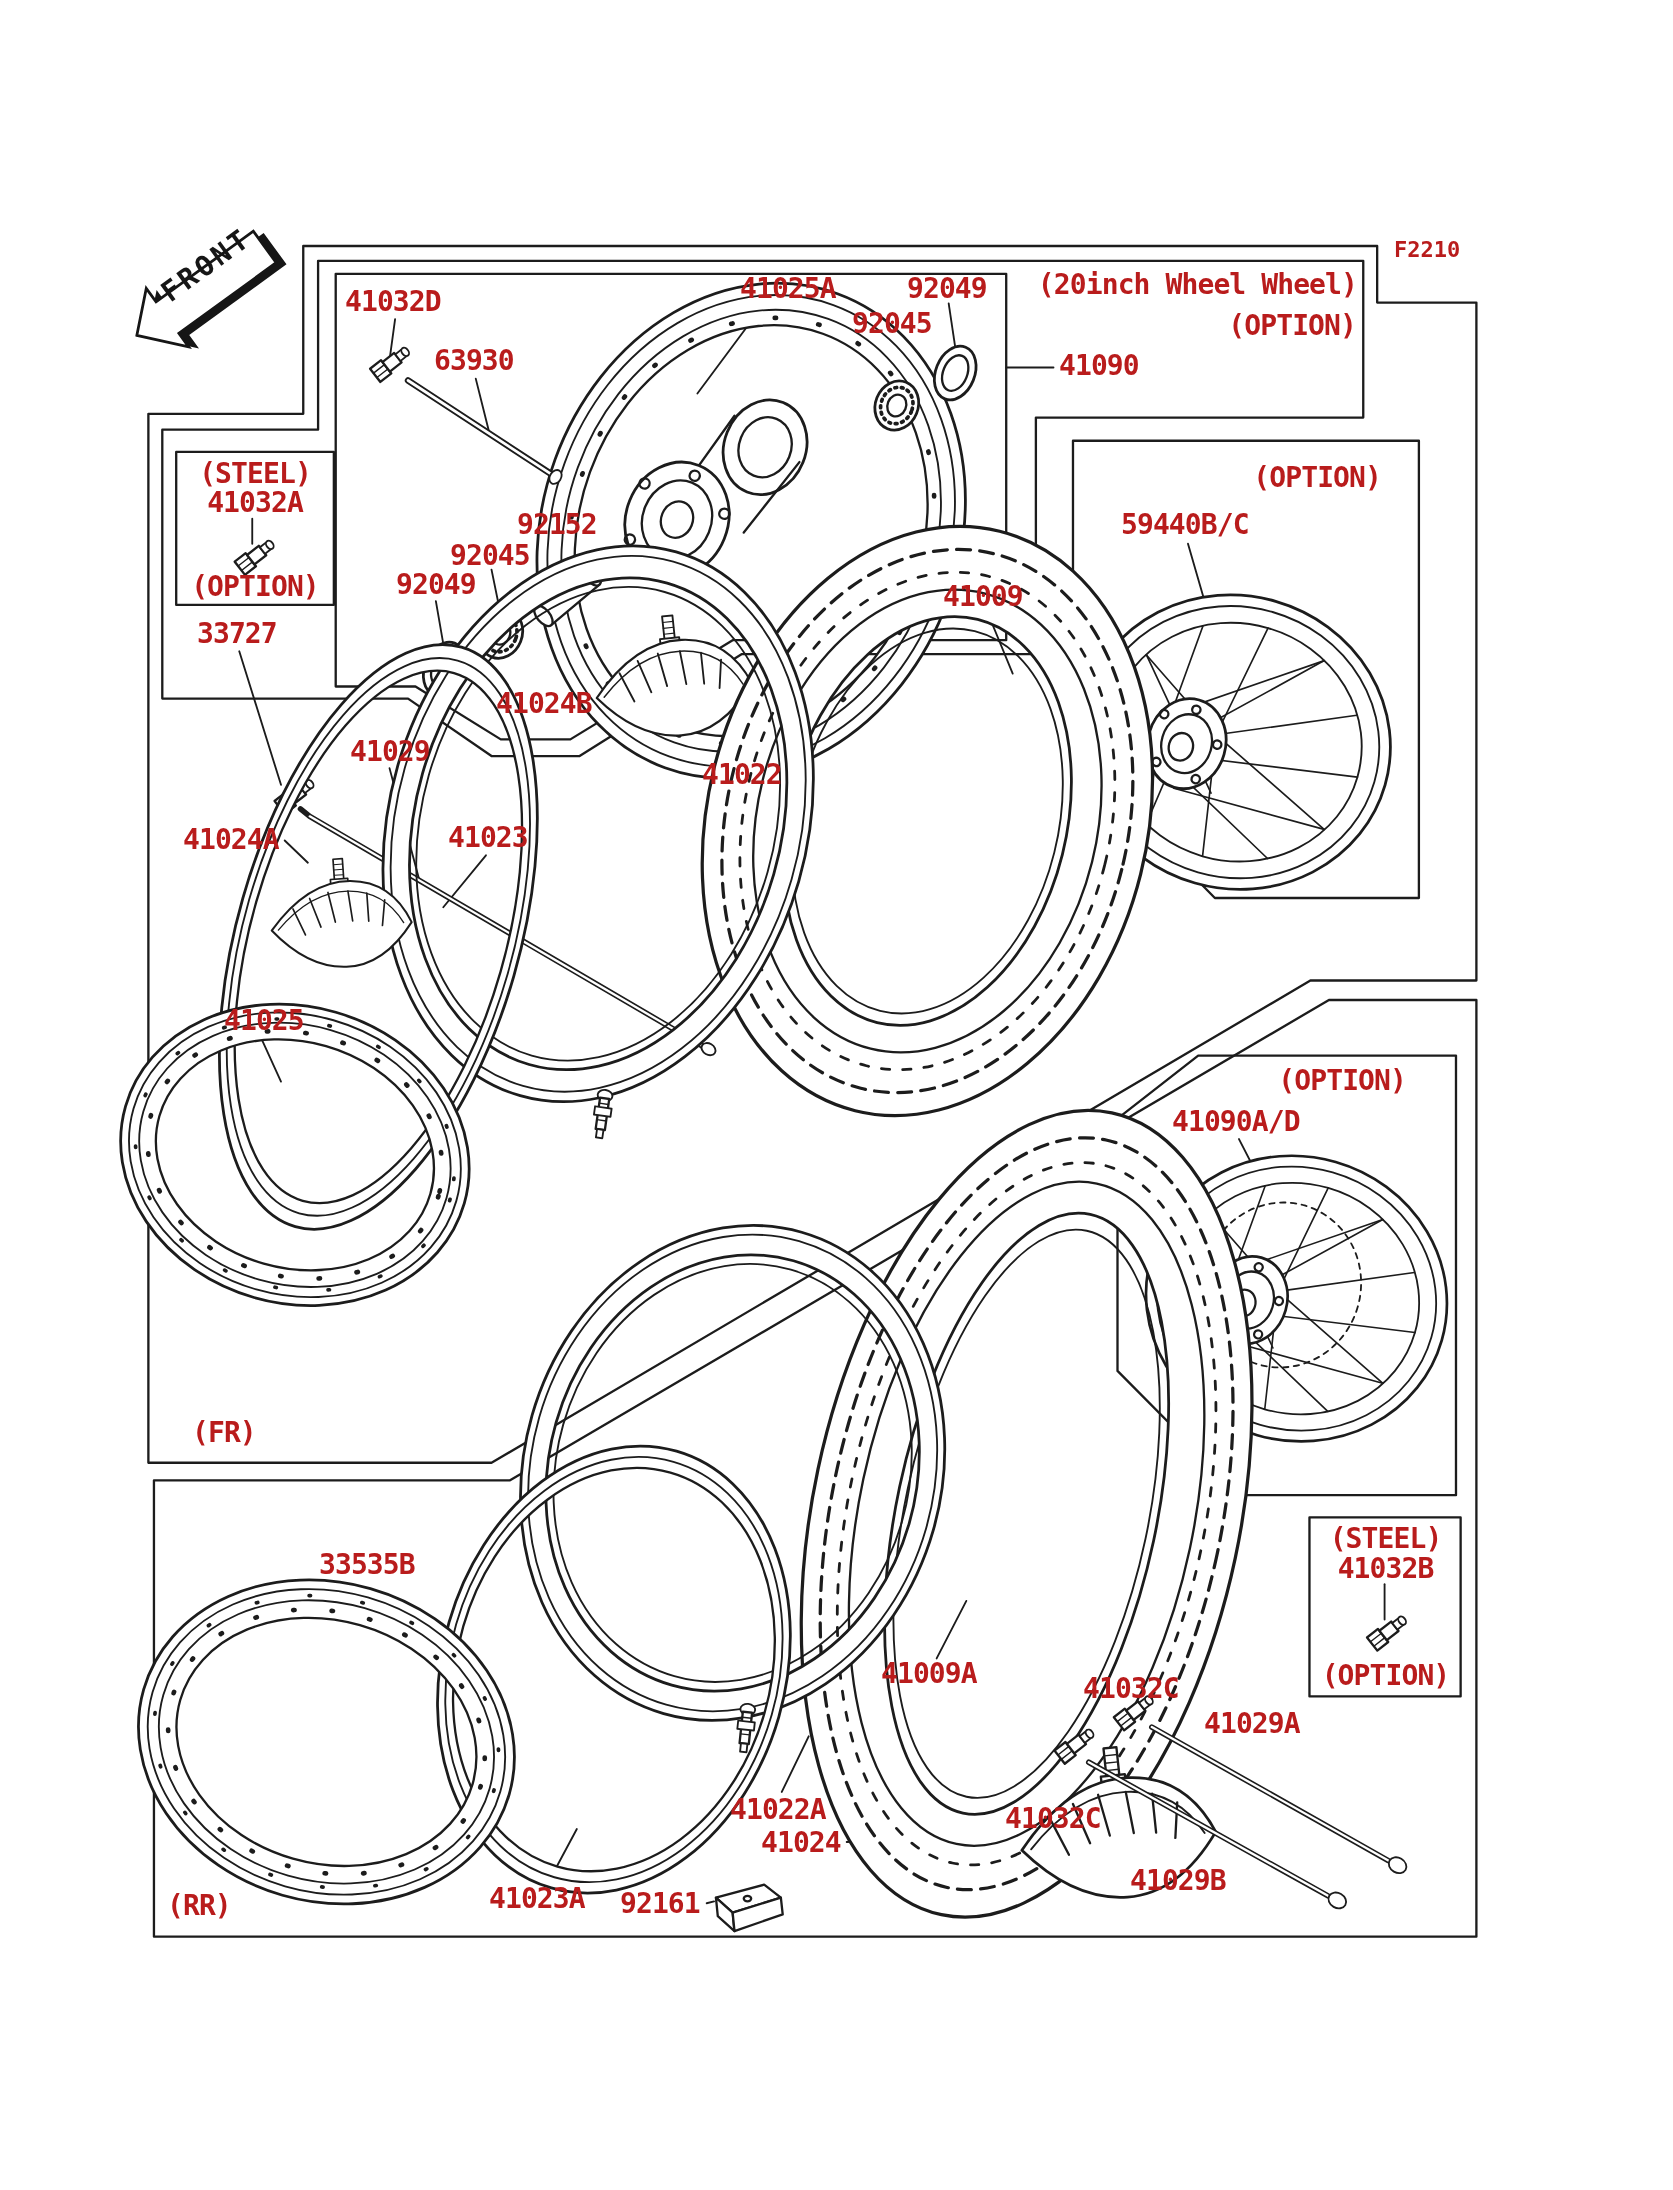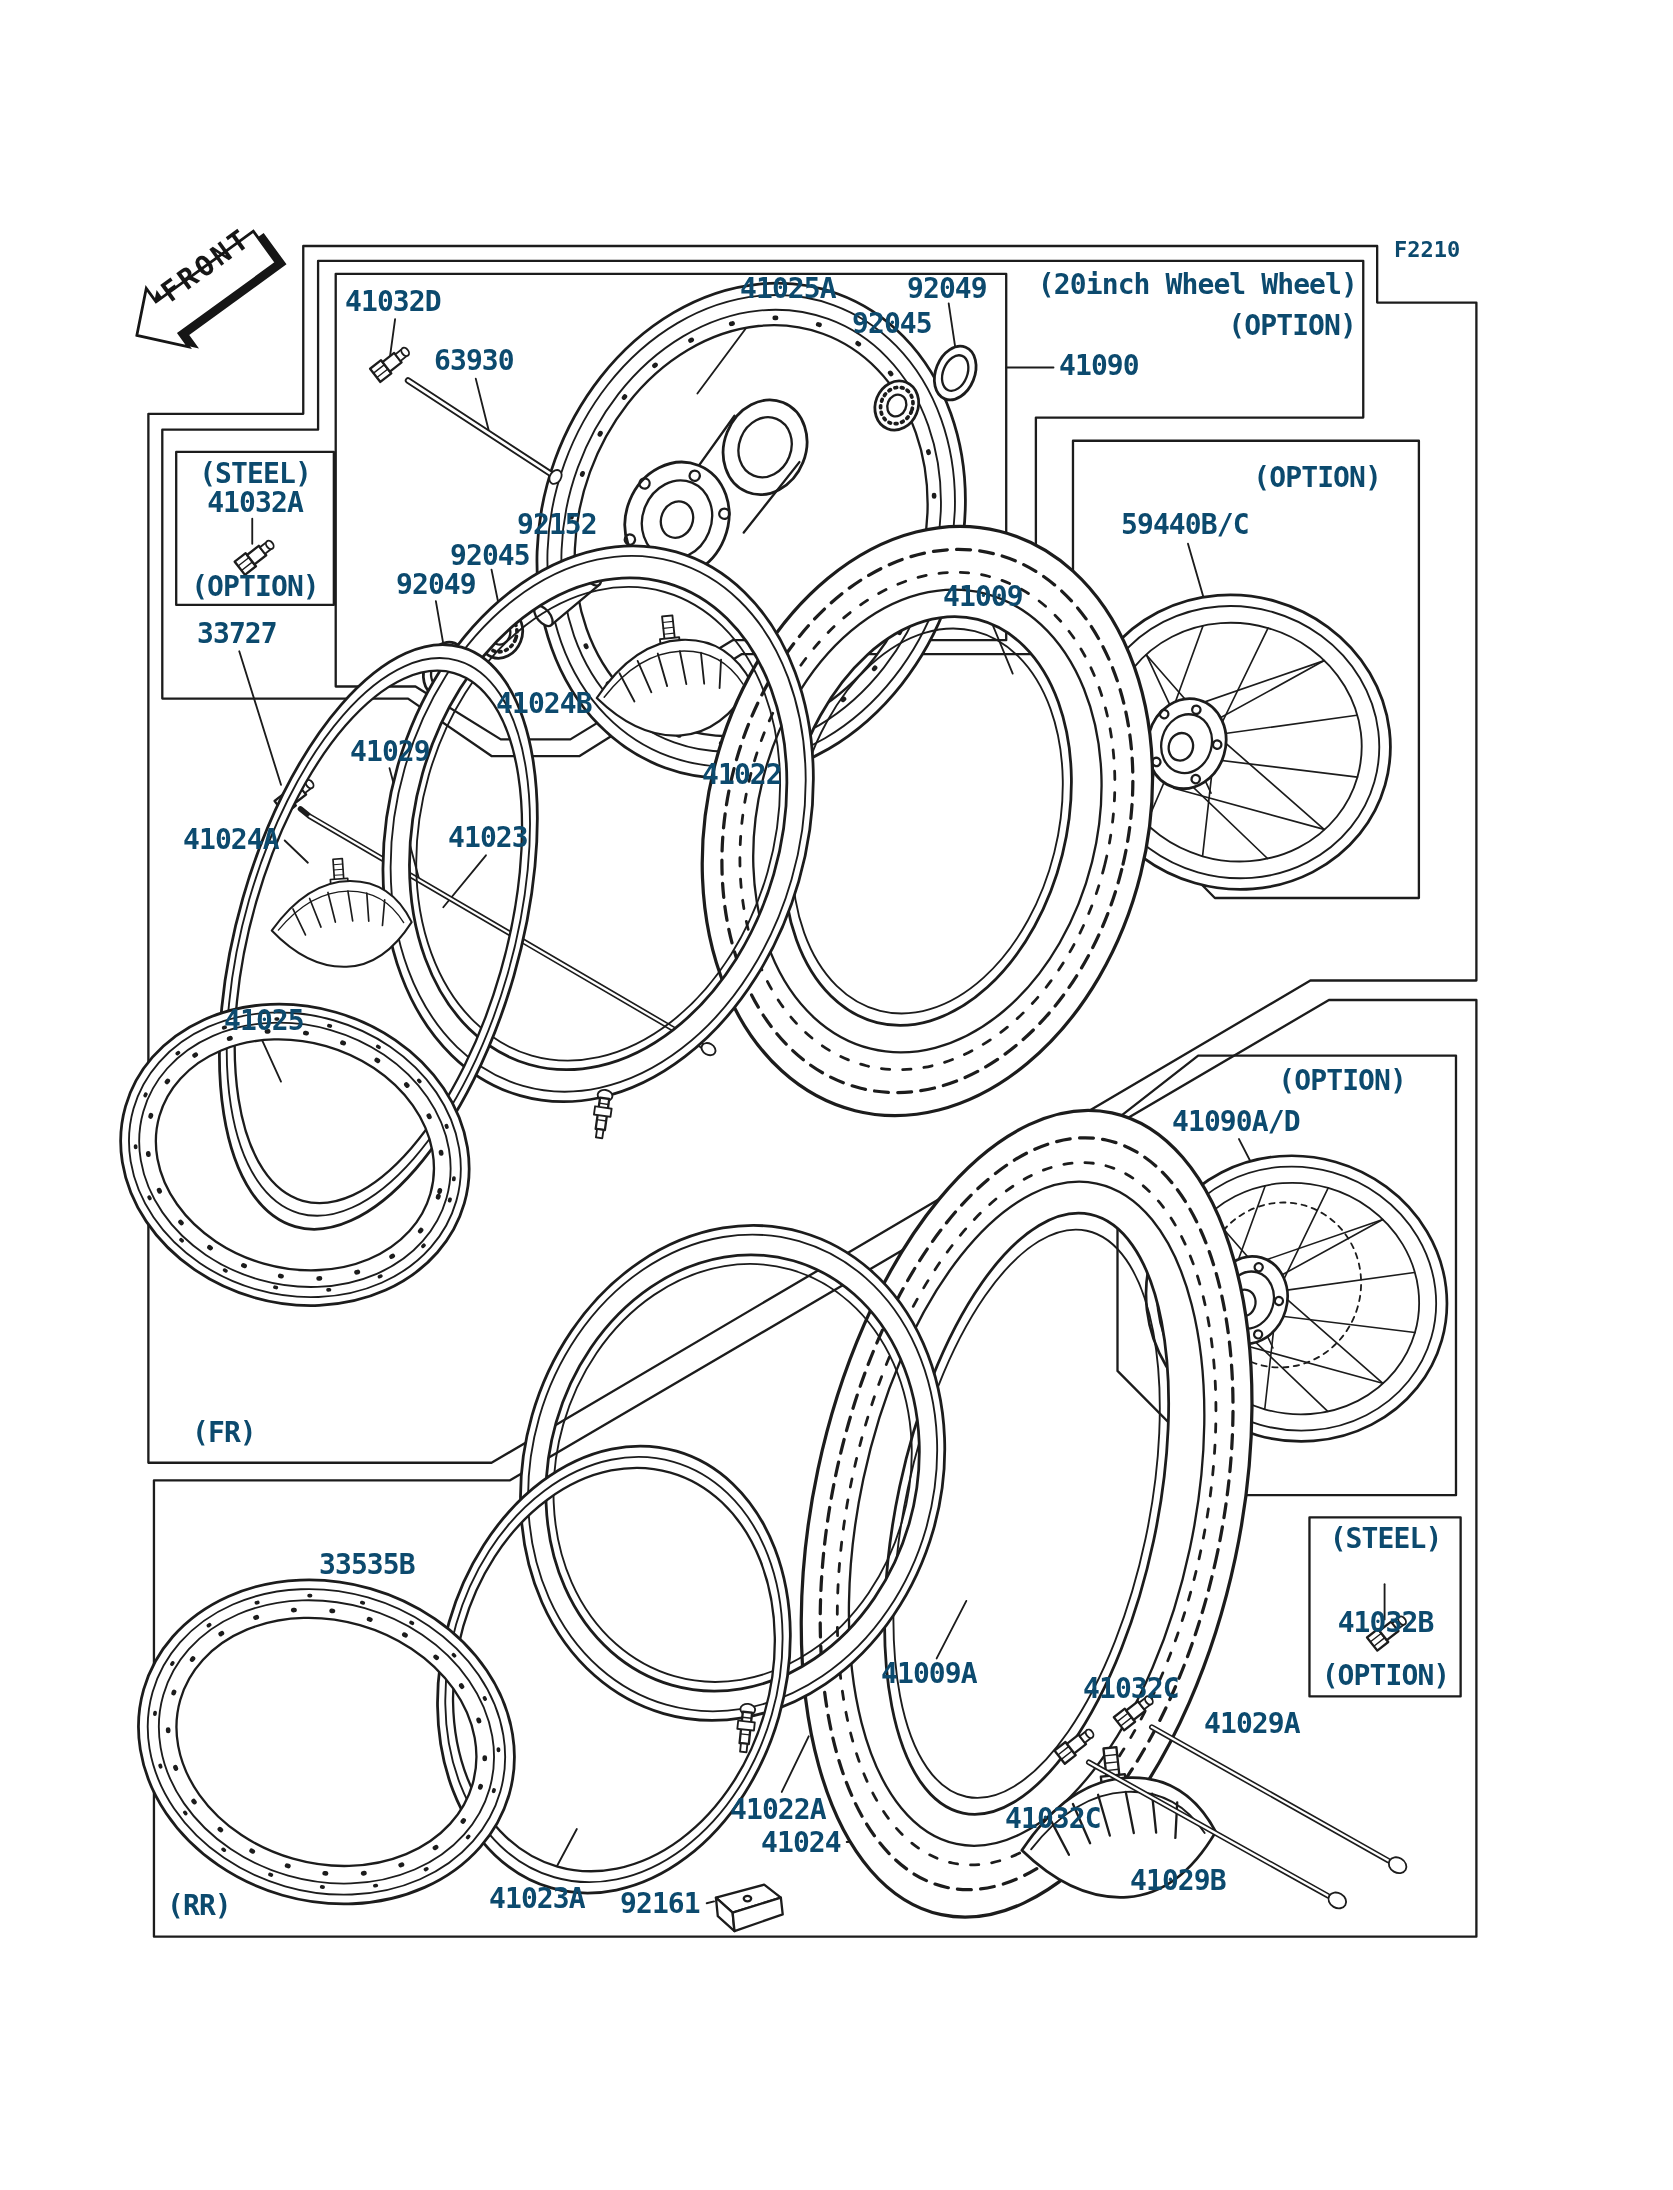--- a/index.html
+++ b/index.html
@@ -1,19 +1,19 @@
 <!DOCTYPE html>
 <html style="font-size:15px"><head>
 <meta charset="utf-8">
 <style>
   html,body{margin:0;padding:0;background:#e8e8e8;}
   .page{position:relative;width:1673px;height:2191px;background:#ffffff;overflow:hidden;
         font-family:"DejaVu Sans Mono",monospace;}
   .art{position:absolute;left:0;top:0;}
-  .lbl{position:absolute;font:700 28px "DejaVu Sans Mono",monospace;color:#0c4a6e;
+  .lbl{position:absolute;font:700 28px "DejaVu Sans Mono",monospace;color:#b91c1c;
        white-space:pre;line-height:1;letter-spacing:-0.9px;}
   .lbl.sm{font-size:22px;letter-spacing:0;}
   .lbl.ctr{text-align:center;}
   .lbl.rt{text-align:right;}
   .front-arrow{position:absolute;left:119px;top:230px;width:176px;height:111px;
        transform:rotate(-36deg);transform-origin:50% 50%;}
   .front-arrow .fa-label{position:absolute;left:48px;top:22px;font:700 28px "DejaVu Sans Mono",monospace;
        color:#161616;letter-spacing:3.7px;}
 </style>
 </head>
@@ -325,21 +325,21 @@
 
 <div class="lbl" style="left:183px;top:826px">41024A</div>
 <div class="lbl" style="left:448px;top:824px">41023</div>
 <div class="lbl" style="left:224px;top:1007px">41025</div>
 <div class="lbl" style="left:192px;top:1419px">(FR)</div>
 
 <div class="lbl rt" style="left:1271px;top:1067px;width:135px">(OPTION)</div>
 <div class="lbl" style="left:1172px;top:1108px">41090A/D</div>
 
 <div class="lbl ctr" style="left:1310px;top:1525px;width:151px">(STEEL)</div>
-<div class="lbl ctr" style="left:1310px;top:1609px;width:151px">41032B</div>
+<div class="lbl ctr" style="left:1310px;top:1555px;width:151px">41032B</div>
 <div class="lbl ctr" style="left:1310px;top:1662px;width:151px">(OPTION)</div>
 
 <div class="lbl" style="left:319px;top:1551px">33535B</div>
 <div class="lbl" style="left:881px;top:1660px">41009A</div>
 <div class="lbl" style="left:1083px;top:1675px">41032C</div>
 <div class="lbl" style="left:1204px;top:1710px">41029A</div>
 <div class="lbl" style="left:1005px;top:1805px">41032C</div>
 <div class="lbl" style="left:1130px;top:1867px">41029B</div>
 <div class="lbl" style="left:730px;top:1796px">41022A</div>
 <div class="lbl" style="left:489px;top:1885px">41023A</div>

